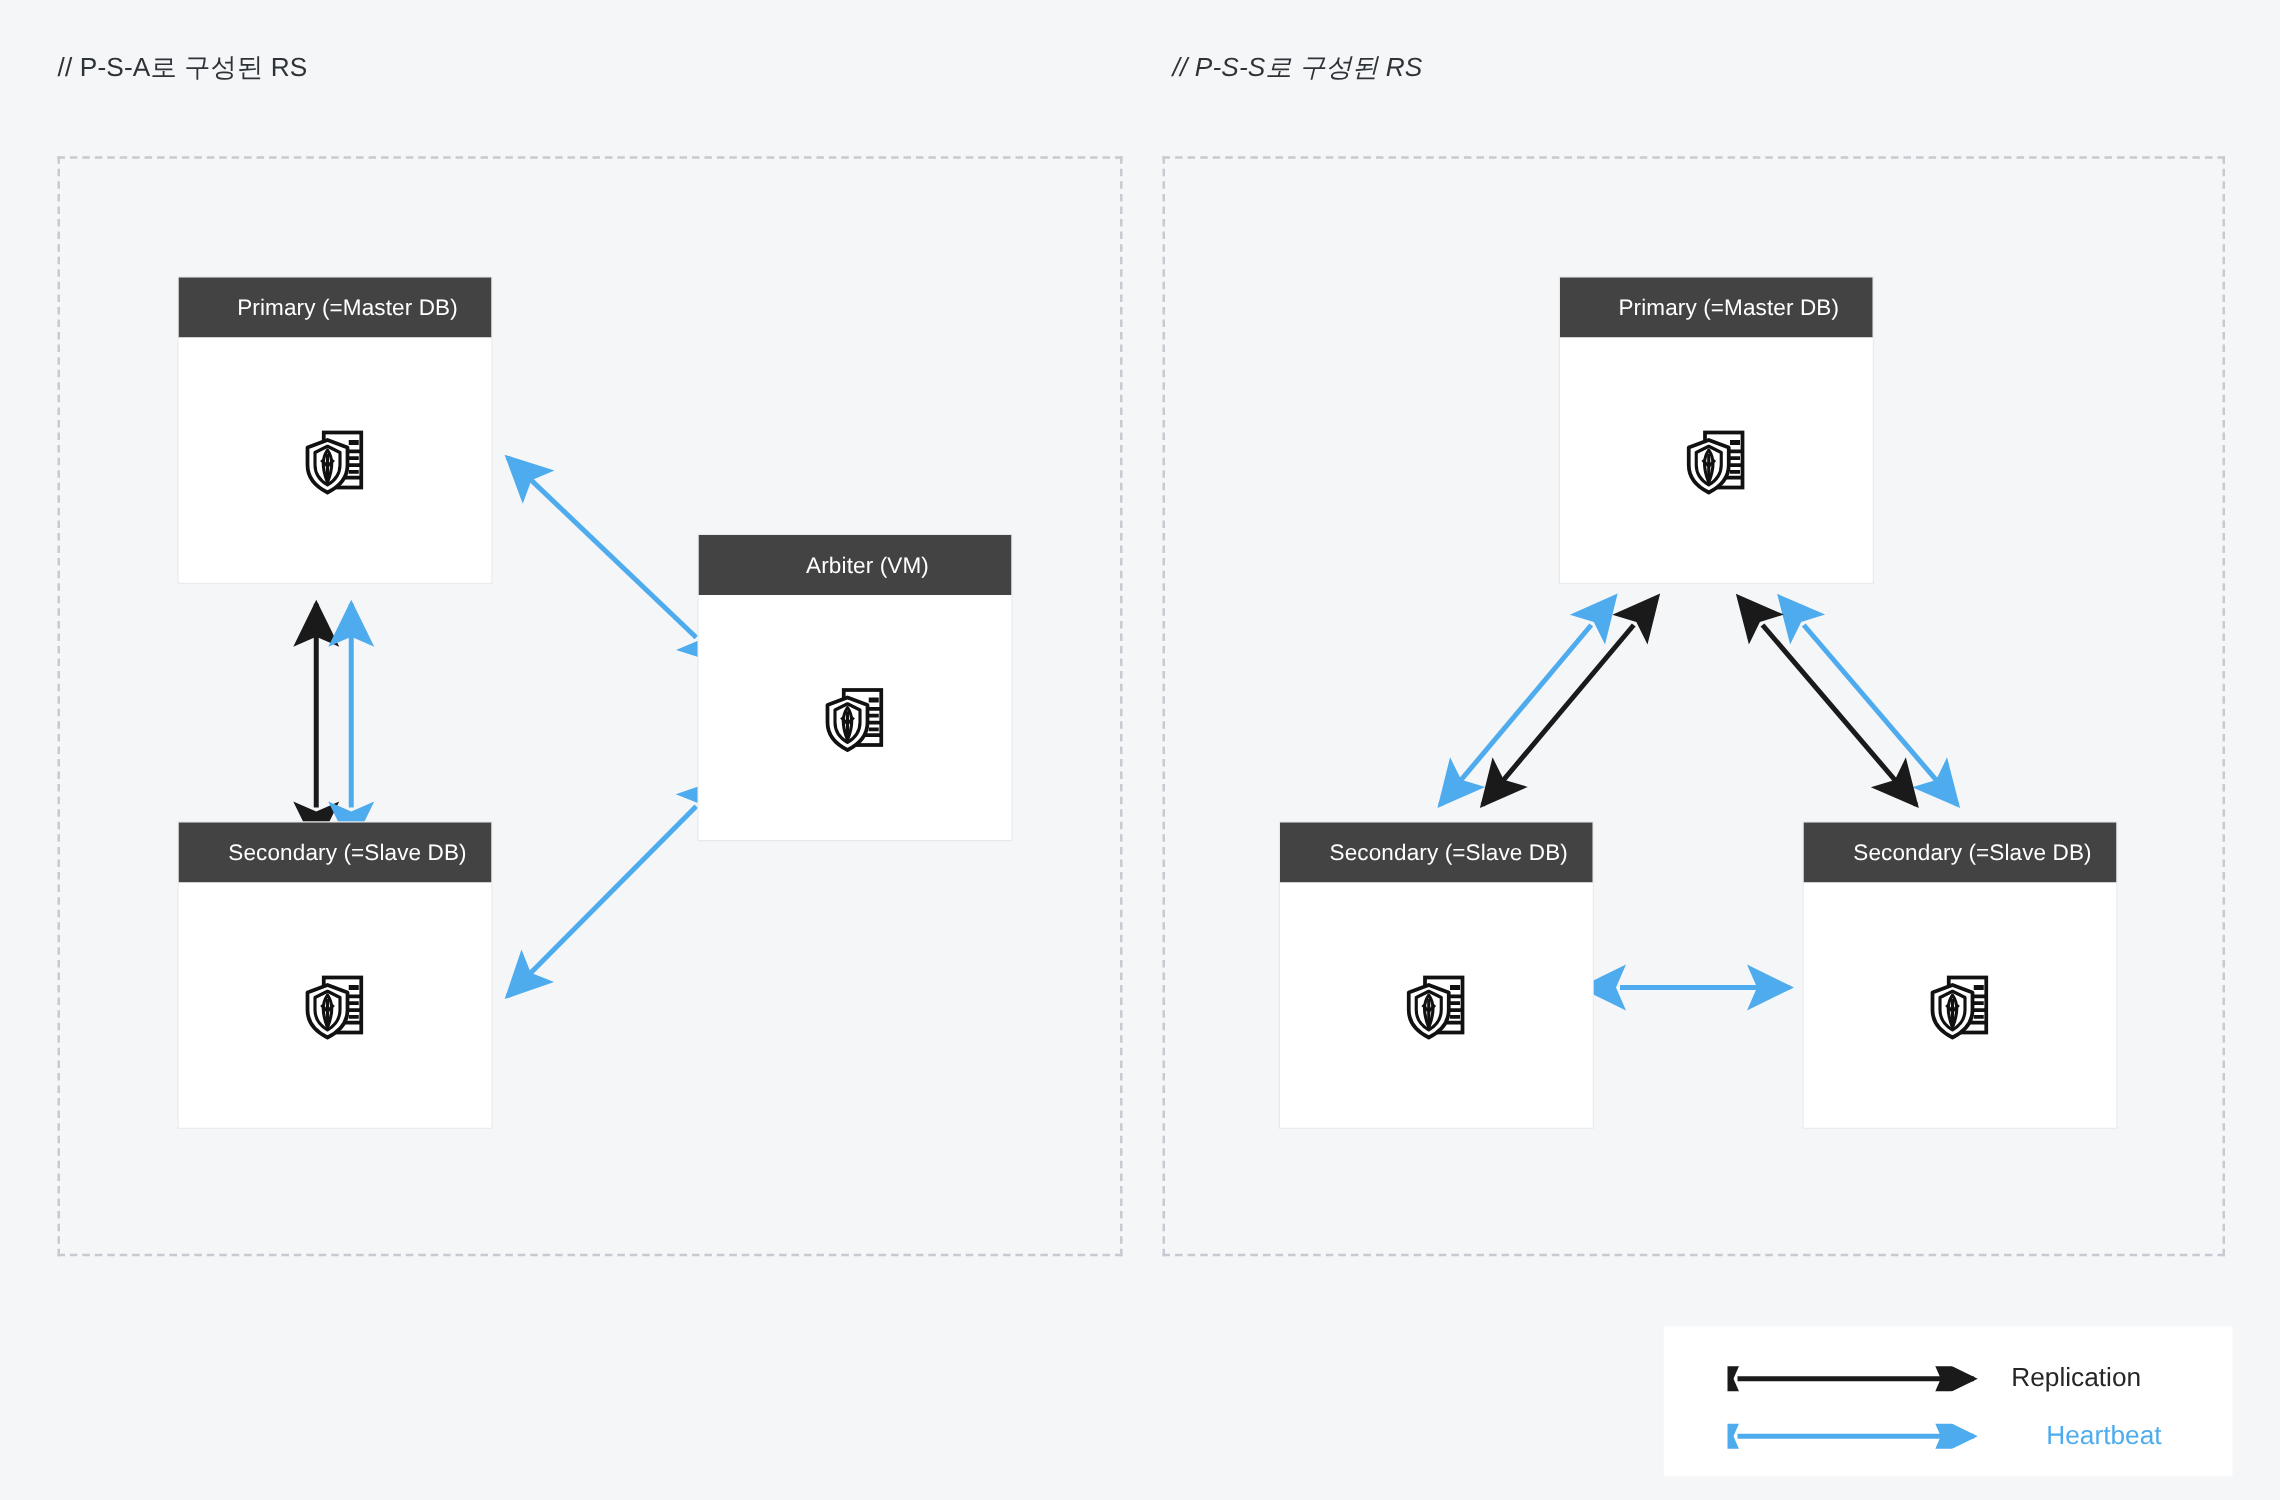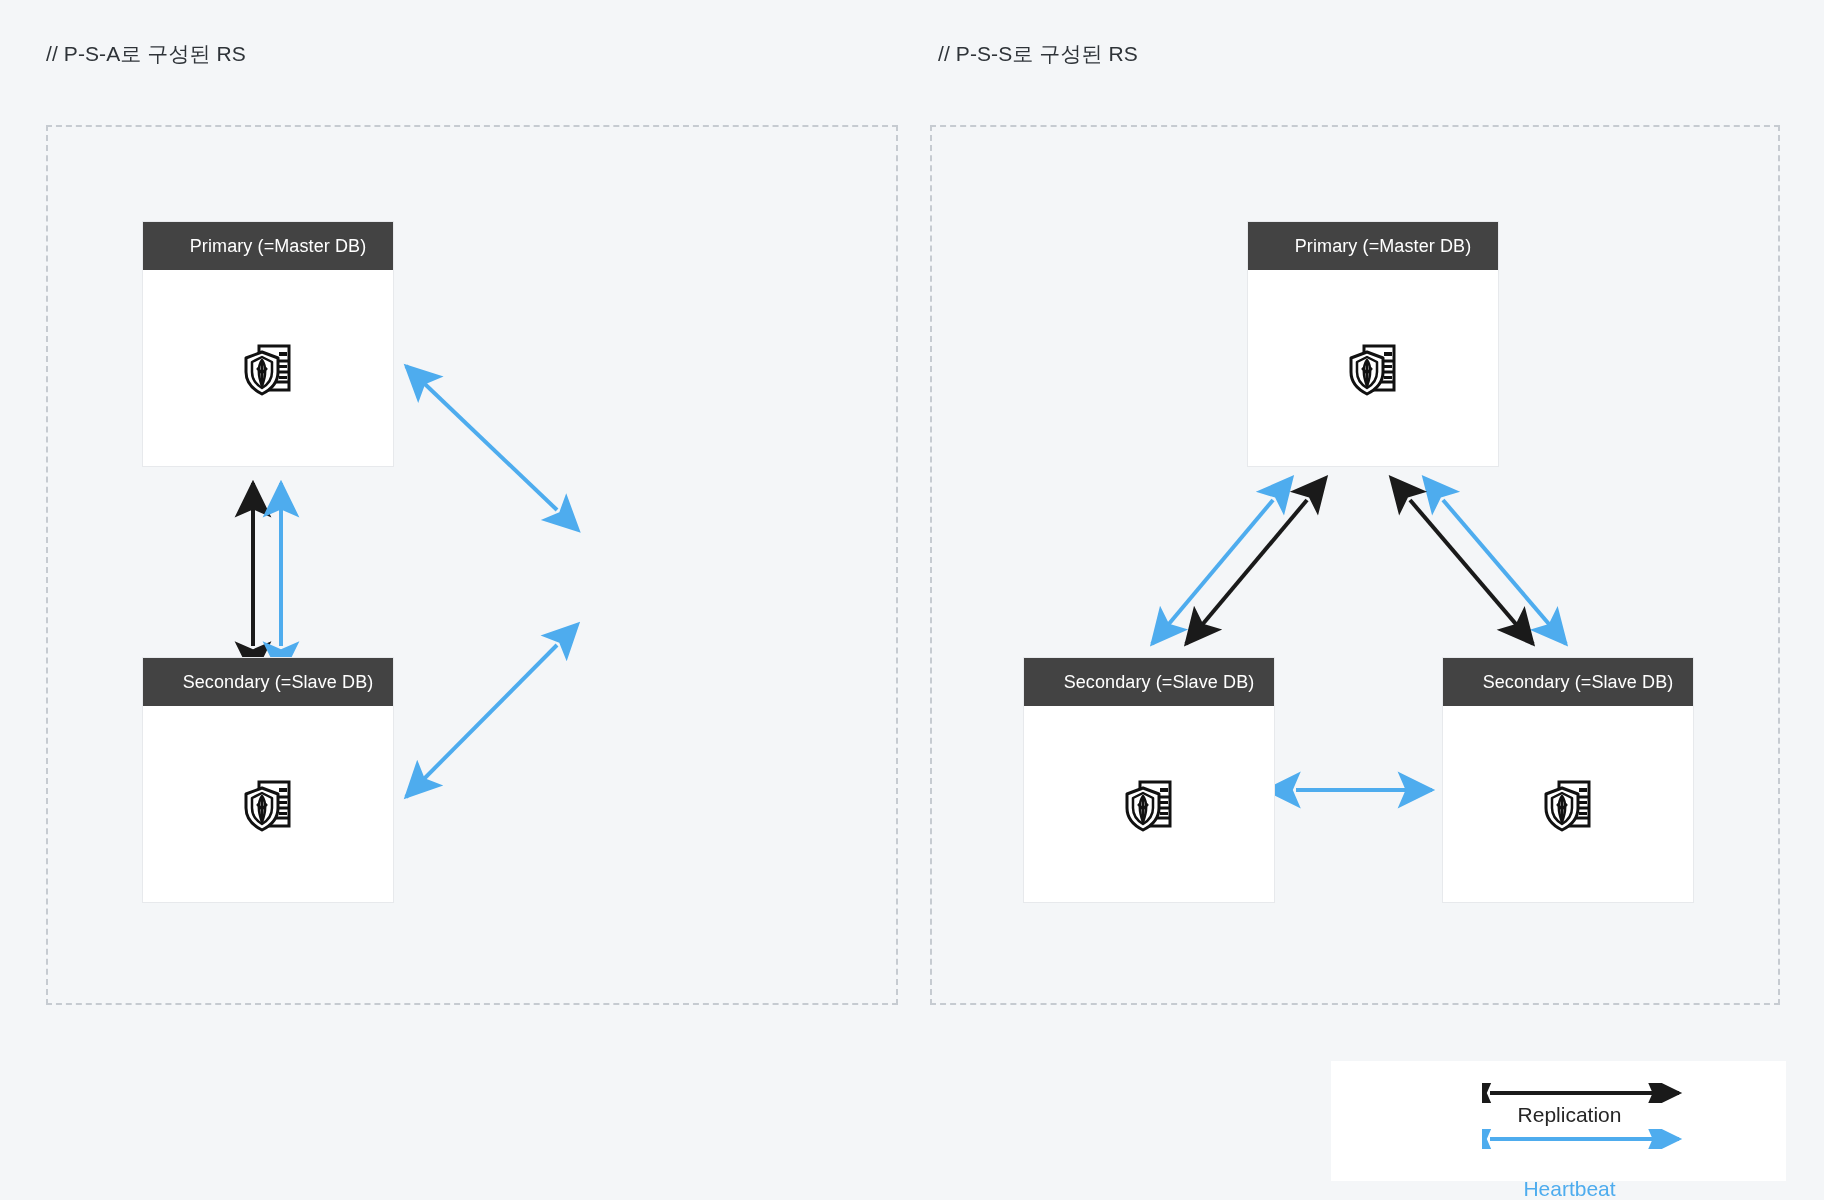--- a/index.html
+++ b/index.html
@@ -24,21 +24,21 @@
   
   .section-title {
     position: absolute;
     font-size: 21px;
     font-weight: 400;
     color: #2e3338;
     letter-spacing: 0.1px;
     white-space: nowrap;
   }
   #title-left  { left: 46px;  top: 40px; }
-  #title-right { left: 938px; top: 40px; }
+  #title-right { left: 938px; top: 40px; font-style: italic; }
 
   
   .group-box {
     position: absolute;
     border: 2px dashed #c6cbd1;
     box-sizing: border-box;
     background: transparent;
   }
   #group-psa { left: 46px;  top: 125px; width: 852px;  height: 880px; }
   #group-pss { left: 930px; top: 125px; width: 850px;  height: 880px; }
@@ -99,21 +99,20 @@
     background: #ffffff;
     box-sizing: border-box;
   }
   .legend-row {
     position: absolute;
     left: 0;
     width: 100%;
     height: 40px;
     display: flex;
     align-items: center;
-    flex-direction: column;
   }
   #legend-row-replication { top: 22px; }
   #legend-row-heartbeat   { top: 68px; gap: 28px; }
   .legend-swatch {
     width: 205px;
     margin-left: 51px;
     flex: none;
   }
   .legend-label {
     font-size: 21px;
@@ -209,20 +208,42 @@
           <path d="M16 26 L26 21 L36 26 L36 36 C36 44 31 49 26 52 C21 49 16 44 16 36 Z" fill="#ffffff" stroke="#111" stroke-width="2.5" stroke-linejoin="round"></path>
           <path d="M26 24 C30 30 31 37 26 50 C21 37 22 30 26 24 Z" fill="none" stroke="#111" stroke-width="2.5" stroke-linejoin="round"></path>
           <line x1="26" y1="27" x2="26" y2="52" stroke="#111" stroke-width="2.5"></line>
           <line x1="26" y1="37" x2="21" y2="32" stroke="#111" stroke-width="2.5"></line>
           <line x1="26" y1="37" x2="31" y2="32" stroke="#111" stroke-width="2.5"></line>
         </svg>
       </span>
     </div>
   </div>
 
+  <div class="node" id="node-psa-arbiter">
+    <div class="node-header">Arbiter (VM)</div>
+    <div class="node-body">
+      <span>
+        <svg width="64" height="64" viewBox="0 0 64 64" fill="none">
+          <rect x="23" y="10" width="30" height="44" stroke="#111" stroke-width="3"></rect>
+          <line x1="23" y1="25" x2="53" y2="25" stroke="#111" stroke-width="3"></line>
+          <line x1="23" y1="36" x2="53" y2="36" stroke="#111" stroke-width="3"></line>
+          <line x1="23" y1="46" x2="53" y2="46" stroke="#111" stroke-width="3"></line>
+          <rect x="43" y="16" width="8" height="4" fill="#111"></rect>
+          <rect x="43" y="29" width="8" height="3" fill="#111"></rect>
+          <rect x="43" y="40" width="8" height="3" fill="#111"></rect>
+          <path d="M10 22 L26 16 L42 22 L42 36 C42 47 34 54 26 58 C18 54 10 47 10 36 Z" fill="#ffffff" stroke="#111" stroke-width="3" stroke-linejoin="round"></path>
+          <path d="M16 26 L26 21 L36 26 L36 36 C36 44 31 49 26 52 C21 49 16 44 16 36 Z" fill="#ffffff" stroke="#111" stroke-width="2.5" stroke-linejoin="round"></path>
+          <path d="M26 24 C30 30 31 37 26 50 C21 37 22 30 26 24 Z" fill="none" stroke="#111" stroke-width="2.5" stroke-linejoin="round"></path>
+          <line x1="26" y1="27" x2="26" y2="52" stroke="#111" stroke-width="2.5"></line>
+          <line x1="26" y1="37" x2="21" y2="32" stroke="#111" stroke-width="2.5"></line>
+          <line x1="26" y1="37" x2="31" y2="32" stroke="#111" stroke-width="2.5"></line>
+        </svg>
+      </span>
+    </div>
+  </div>
 
   <div class="node" id="node-pss-primary">
     <div class="node-header">Primary (=Master DB)</div>
     <div class="node-body">
       <span>
         <svg width="64" height="64" viewBox="0 0 64 64" fill="none">
           <rect x="23" y="10" width="30" height="44" stroke="#111" stroke-width="3"></rect>
           <line x1="23" y1="25" x2="53" y2="25" stroke="#111" stroke-width="3"></line>
           <line x1="23" y1="36" x2="53" y2="36" stroke="#111" stroke-width="3"></line>
           <line x1="23" y1="46" x2="53" y2="46" stroke="#111" stroke-width="3"></line>

